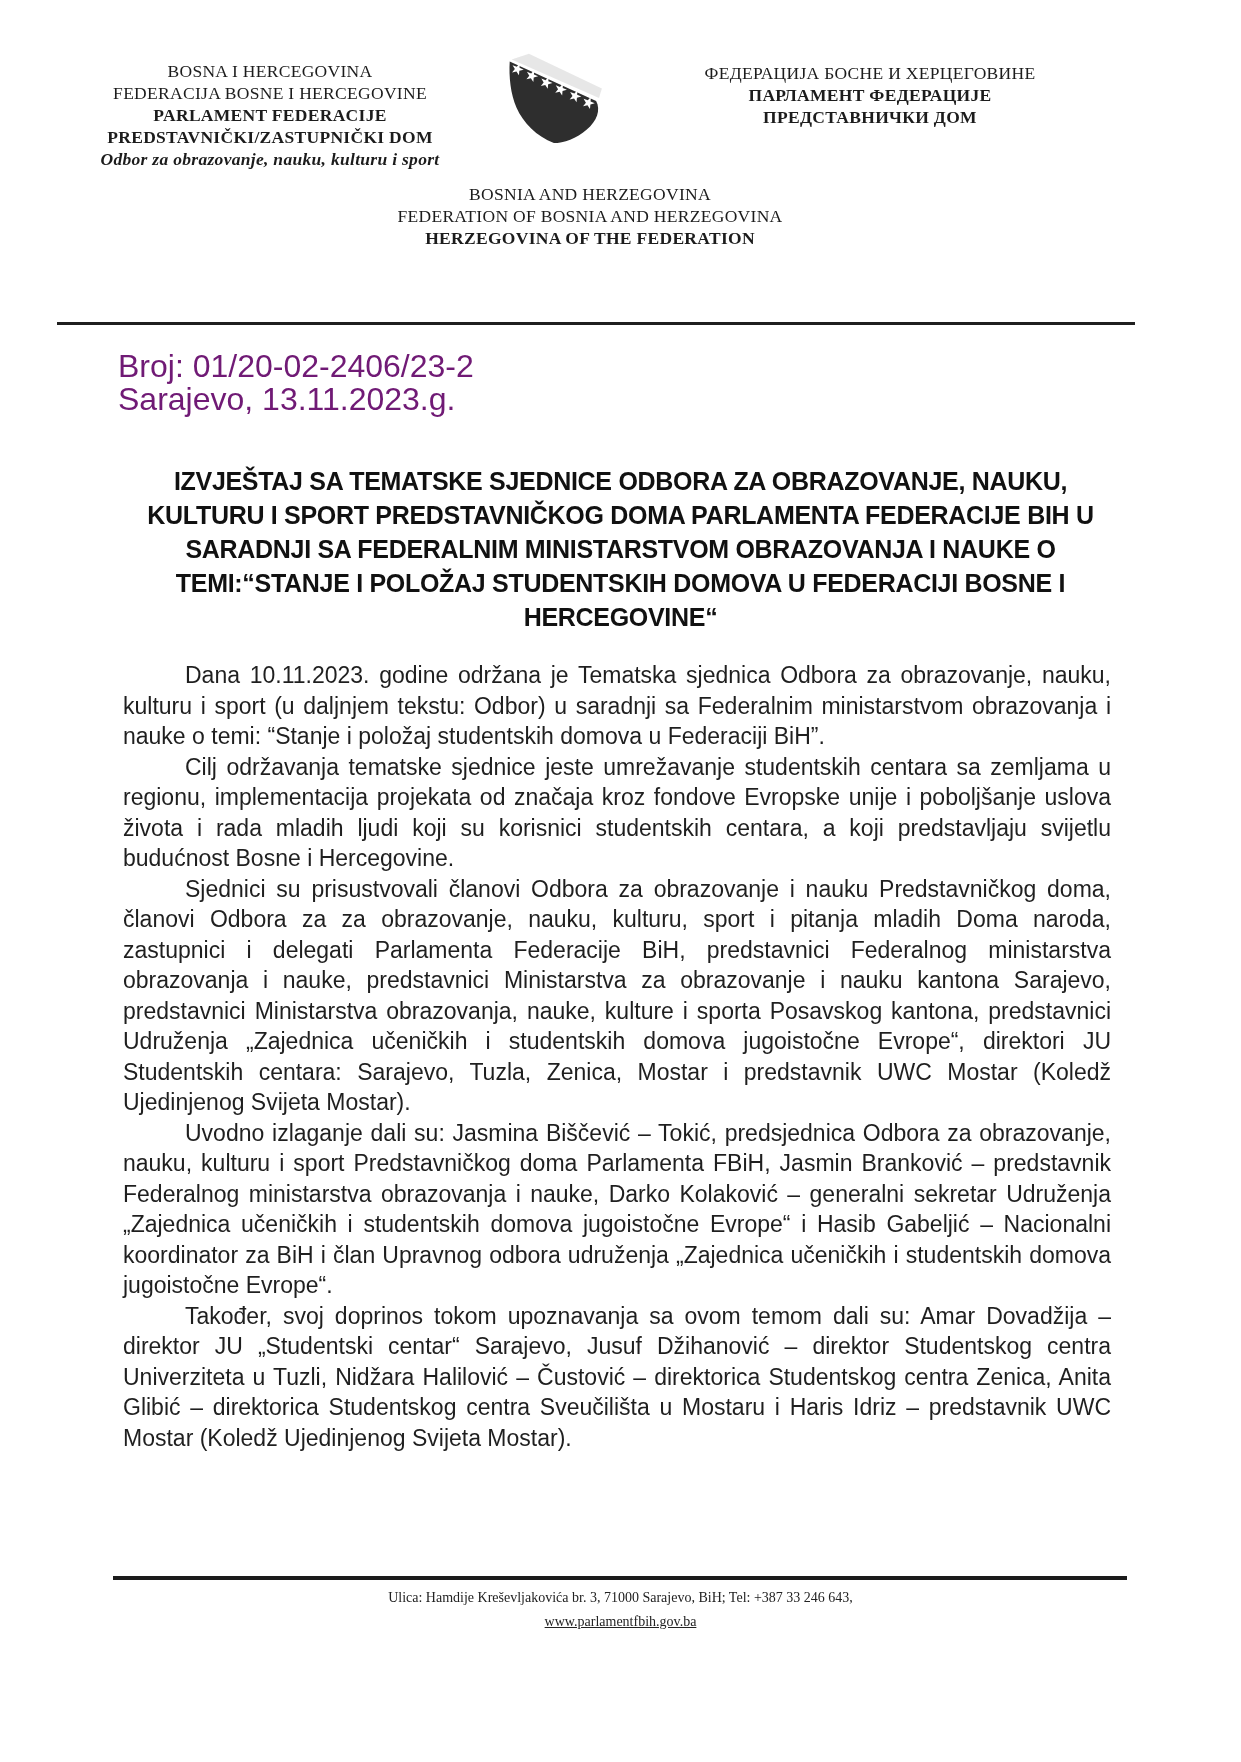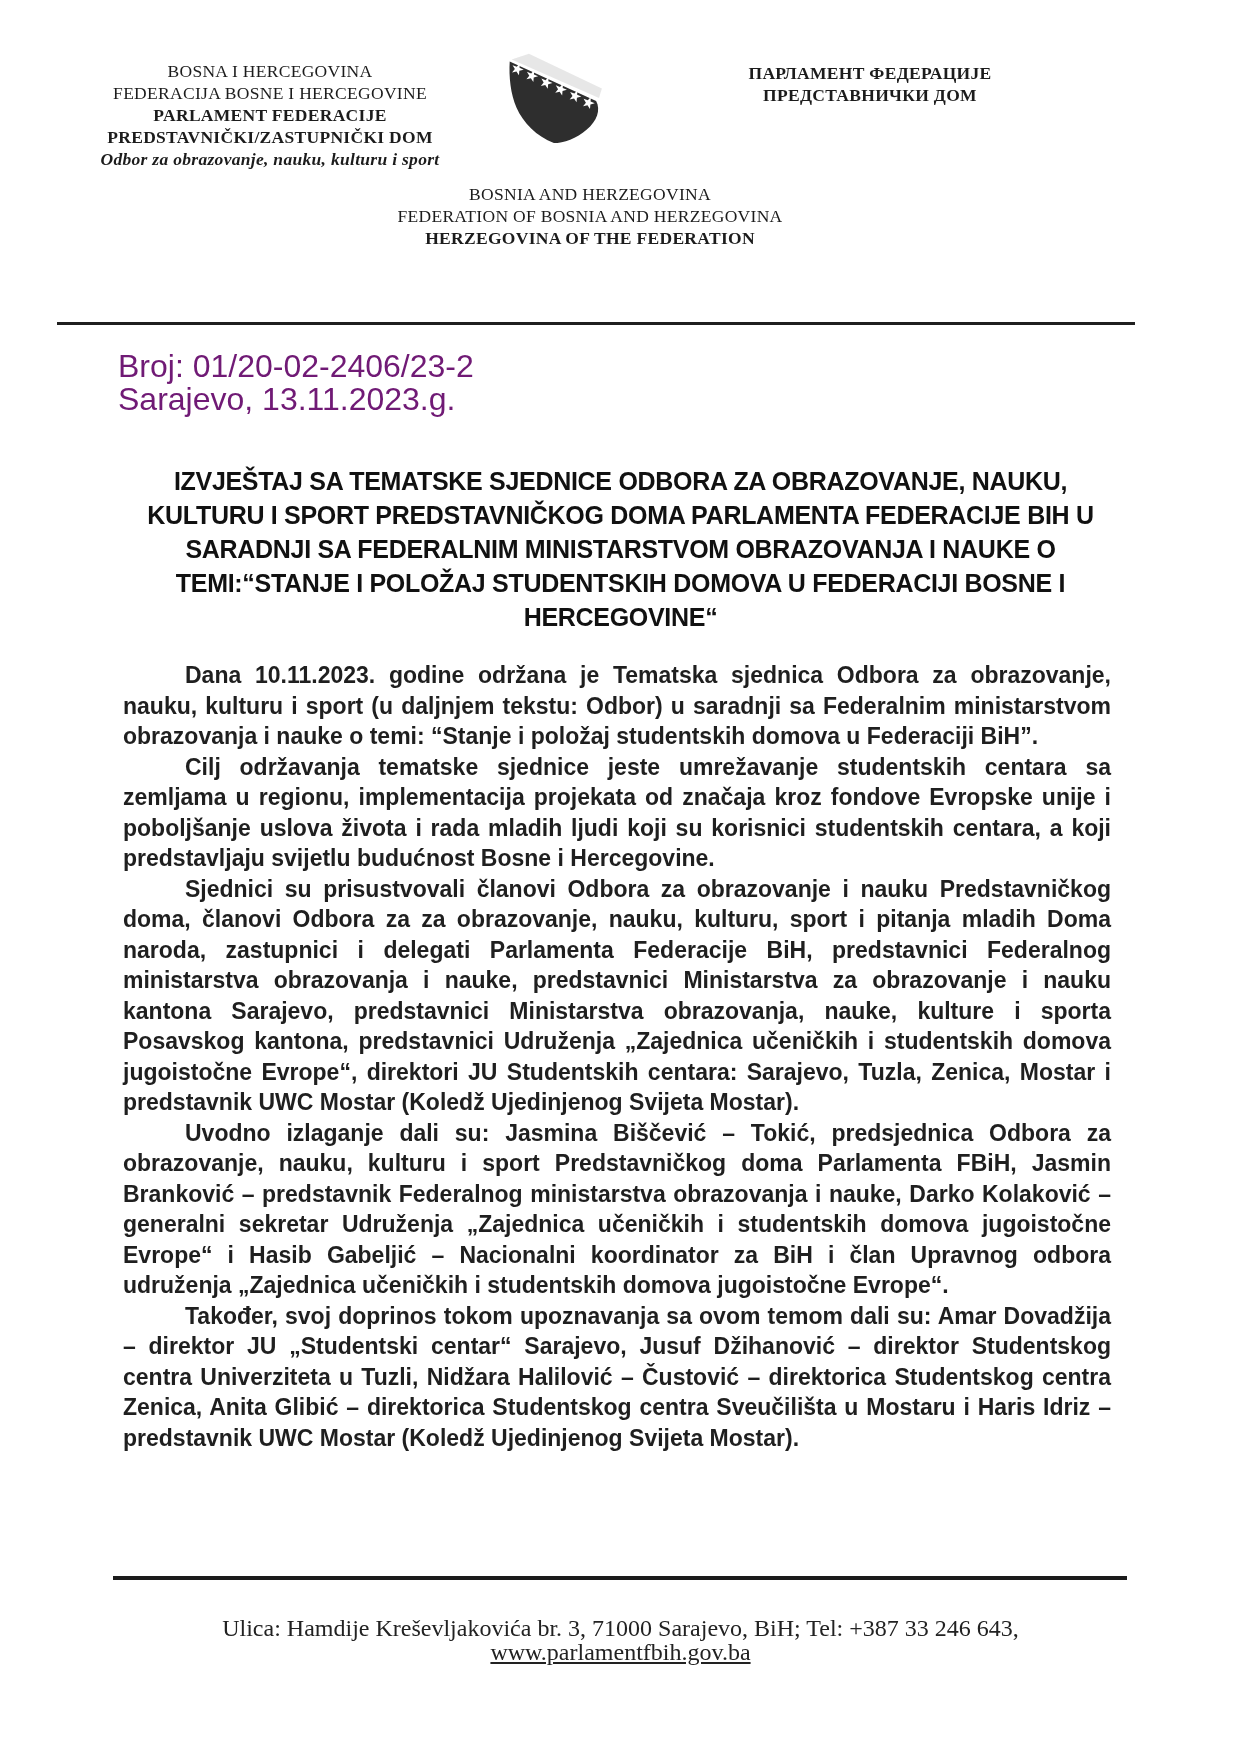--- a/index.html
+++ b/index.html
@@ -27,27 +27,26 @@
     position:absolute;left:120px;top:464px;width:1001px;
     text-align:center;font-family:"Liberation Sans", sans-serif;
     font-weight:bold;font-size:25px;line-height:34px;color:#111;
     letter-spacing:-0.3px;
   }
   .doc-body{
     position:absolute;left:123px;top:660px;width:988px;
     font-family:"Liberation Sans", sans-serif;
     font-size:23px;line-height:30.5px;color:#1f1f1f;
     text-align:justify;
-    font-weight:bold;
   }
   .doc-body p{margin:0;text-indent:62px;}
   .foot-rule{position:absolute;left:113px;top:1576px;width:1014px;height:4px;background:#1b1b1b;}
   .footer{
     position:absolute;left:120px;top:1586px;width:1001px;
-    text-align:center;font-size:24px;line-height:23.5px;color:#222;margin-top:31px;
+    text-align:center;font-size:14px;line-height:23.5px;color:#222;
   }
   .footer p{margin:0;}
   .footer .link{text-decoration:underline;}
 </style>
 </head>
 <body>
 
 <div class="page">
 
   <div class="hdr-block hdr-left">
@@ -77,20 +76,21 @@
       <g transform="translate(90,48) rotate(22)">
           <polygon points="0,-6.6 1.55,-2.14 6.28,-2.04 2.51,0.82 3.88,5.34 0,2.64 -3.88,5.34 -2.51,0.82 -6.28,-2.04 -1.55,-2.14"></polygon>
         </g>
       <g transform="translate(104,55) rotate(22)">
           <polygon points="0,-6.6 1.55,-2.14 6.28,-2.04 2.51,0.82 3.88,5.34 0,2.64 -3.88,5.34 -2.51,0.82 -6.28,-2.04 -1.55,-2.14"></polygon>
         </g>
     </g>
   </svg>
 
   <div class="hdr-block hdr-right">
+    <p>ФЕДЕРАЦИЈА БОСНЕ И ХЕРЦЕГОВИНЕ</p>
     <p class="b">ПАРЛАМЕНТ ФЕДЕРАЦИЈЕ</p>
     <p class="b">ПРЕДСТАВНИЧКИ ДОМ</p>
   </div>
 
   <div class="hdr-block hdr-eng">
     <p>BOSNIA AND HERZEGOVINA</p>
     <p>FEDERATION OF BOSNIA AND HERZEGOVINA</p>
     <p class="b">HERZEGOVINA OF THE FEDERATION</p>
   </div>
 

